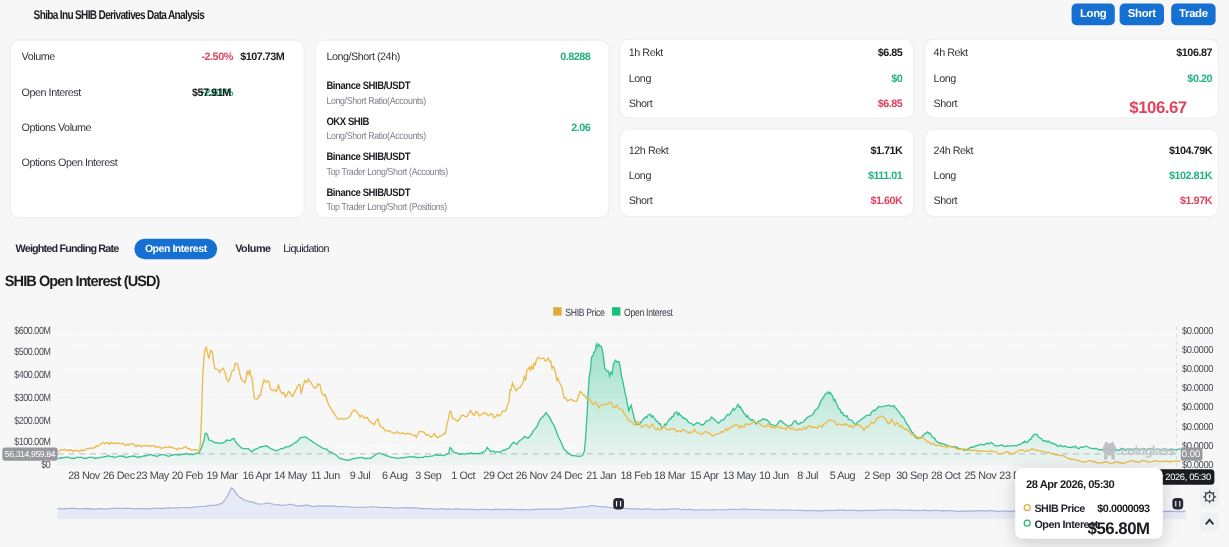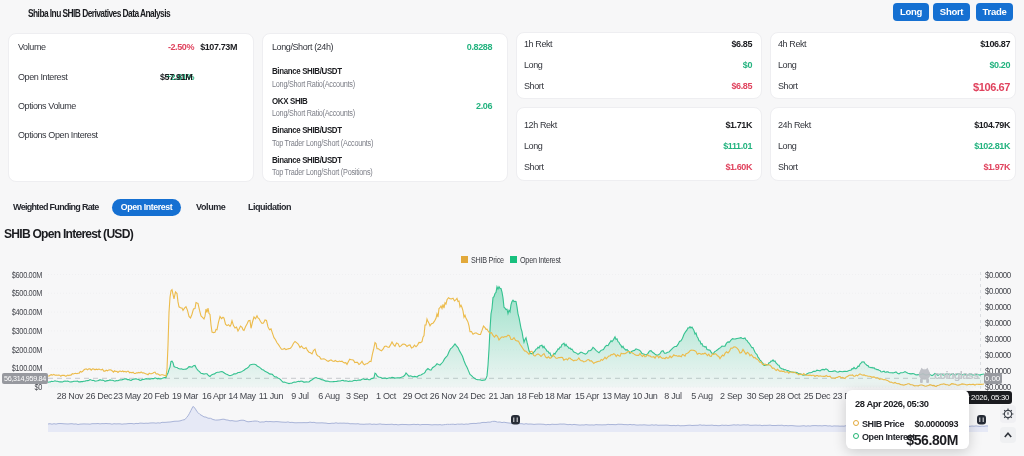--- a/index.html
+++ b/index.html
@@ -48,40 +48,40 @@
 <div class="abs t" style="left:524px;top:60px">Long</div>
 <div class="abs b grn" style="left:662px;top:60px;width:90px;text-align:right;font-size:9px;letter-spacing:-0.4px">$0</div>
 <div class="abs t" style="left:524px;top:81px">Short</div>
 <div class="abs b red" style="left:662px;top:81px;width:90px;text-align:right;font-size:9px;letter-spacing:-0.4px">$6.85</div>
 <div class="card" style="left:770px;top:32px;width:246px;height:67px"></div>
 <div class="abs t" style="left:778px;top:39px">4h Rekt</div>
 <div class="abs b" style="left:920px;top:39px;width:90px;text-align:right;font-size:9px;letter-spacing:-0.4px">$106.87</div>
 <div class="abs t" style="left:778px;top:60px">Long</div>
 <div class="abs b grn" style="left:920px;top:60px;width:90px;text-align:right;font-size:9px;letter-spacing:-0.4px">$0.20</div>
 <div class="abs t" style="left:778px;top:81px">Short</div>
-<div class="abs b red" style="left:920px;top:81px;width:90px;text-align:right;font-size:11px;letter-spacing:-0.4px">$106.67</div>
+<div class="abs b red" style="left:920px;top:81px;width:90px;text-align:center;font-size:14px;letter-spacing:-0.4px">$106.67</div>
 <div class="card" style="left:516px;top:107px;width:246px;height:74px"></div>
 <div class="abs t" style="left:524px;top:120px">12h Rekt</div>
 <div class="abs b" style="left:662px;top:120px;width:90px;text-align:right;font-size:9px;letter-spacing:-0.4px">$1.71K</div>
 <div class="abs t" style="left:524px;top:141px">Long</div>
 <div class="abs b grn" style="left:662px;top:141px;width:90px;text-align:right;font-size:9px;letter-spacing:-0.4px">$111.01</div>
 <div class="abs t" style="left:524px;top:162px">Short</div>
 <div class="abs b red" style="left:662px;top:162px;width:90px;text-align:right;font-size:9px;letter-spacing:-0.4px">$1.60K</div>
 <div class="card" style="left:770px;top:107px;width:246px;height:74px"></div>
 <div class="abs t" style="left:778px;top:120px">24h Rekt</div>
 <div class="abs b" style="left:920px;top:120px;width:90px;text-align:right;font-size:9px;letter-spacing:-0.4px">$104.79K</div>
 <div class="abs t" style="left:778px;top:141px">Long</div>
 <div class="abs b grn" style="left:920px;top:141px;width:90px;text-align:right;font-size:9px;letter-spacing:-0.4px">$102.81K</div>
 <div class="abs t" style="left:778px;top:162px">Short</div>
 <div class="abs b red" style="left:920px;top:162px;width:90px;text-align:right;font-size:9px;letter-spacing:-0.4px">$1.97K</div>
 
 <div class="abs t" style="left:13px;top:202px;font-weight:bold;color:#25272e;letter-spacing:-0.7px">Weighted Funding Rate</div>
 <div class="abs" style="left:112px;top:198.5px;width:69px;height:17px;background:#1570d2;border-radius:9px;color:#fff;font-size:8.8px;font-weight:bold;text-align:center;line-height:17px;letter-spacing:-0.4px">Open Interest</div>
 <div class="abs t" style="left:196px;top:202px;font-weight:bold;color:#25272e">Volume</div>
-<div class="abs t" style="left:248px;top:202px;font-weight:bold;color:#25272e;letter-spacing:-0.5px">Liquidation</div>
+<div class="abs t" style="left:236px;top:202px;font-weight:normal;color:#25272e;letter-spacing:-0.5px">Liquidation</div>
 
 <div class="abs b" style="left:4px;top:227px;font-size:12.5px;letter-spacing:-0.8px;transform:scaleX(0.97);transform-origin:0 0;white-space:nowrap">SHIB Open Interest (USD)</div>
 
 <div class="abs" style="left:461px;top:256px;width:7px;height:7px;background:#e2a93b"></div>
 <div class="abs" style="left:471px;top:254.5px;font-size:8.8px;color:#3a3c42;letter-spacing:-0.3px;transform:scaleX(0.82);transform-origin:0 0;white-space:nowrap">SHIB Price</div>
 <div class="abs" style="left:510px;top:256px;width:7px;height:7px;background:#18c07e"></div>
 <div class="abs" style="left:520px;top:254.5px;font-size:8.8px;color:#3a3c42;letter-spacing:-0.3px;transform:scaleX(0.82);transform-origin:0 0;white-space:nowrap">Open Interest</div>
 
 <svg class="abs" style="left:0;top:0" width="1024" height="456" viewBox="0 0 1024 456">
 <defs>
@@ -169,21 +169,21 @@
 <div class="xl" style="left:510px">18 Feb</div>
 <div class="xl" style="left:538px">18 Mar</div>
 <div class="xl" style="left:567px">15 Apr</div>
 <div class="xl" style="left:596px">13 May</div>
 <div class="xl" style="left:625px">10 Jun</div>
 <div class="xl" style="left:653px">8 Jul</div>
 <div class="xl" style="left:682px">5 Aug</div>
 <div class="xl" style="left:711px">2 Sep</div>
 <div class="xl" style="left:740px">30 Sep</div>
 <div class="xl" style="left:768px">28 Oct</div>
-<div class="xl" style="left:797px">25 Dec</div>
+<div class="xl" style="left:797px">25 Nov</div>
 <div class="xl" style="left:826px">23 Dec</div>
 
 <div class="abs" style="left:2px;top:372.5px;width:46px;height:11.5px;background:#97999f;border-radius:2px;color:#fff;font-size:7.2px;text-align:center;line-height:11.5px;letter-spacing:-0.3px;overflow:hidden">56,314,959.84</div>
 <div class="abs" style="left:983.5px;top:373px;width:18px;height:11px;background:#97999f;border-radius:2px;color:#fff;font-size:8px;text-align:center;line-height:11px">0.00</div>
 <div class="abs" style="left:942px;top:390.5px;width:70px;height:13px;background:#1b1c20;border-radius:3px;color:#fff;font-size:7.8px;text-align:right;line-height:13px;padding-right:3px;letter-spacing:-0.3px">28 Apr 2026, 05:30</div>
 
 <div class="abs" style="left:846px;top:390px;width:123px;height:59px;background:#fff;border-radius:6px;box-shadow:0 3px 14px rgba(0,0,0,0.18)"></div>
 <div class="abs b" style="left:855px;top:399px;font-size:9.3px;letter-spacing:-0.4px">28 Apr 2026, 05:30</div>
 <div class="abs" style="left:853px;top:420px;width:6px;height:6px;border:1.6px solid #e2a93b;border-radius:50%;background:#fff"></div>
 <div class="abs" style="left:862px;top:418.5px;font-size:9px;color:#24262c;font-weight:bold;letter-spacing:-0.4px">SHIB Price</div>

